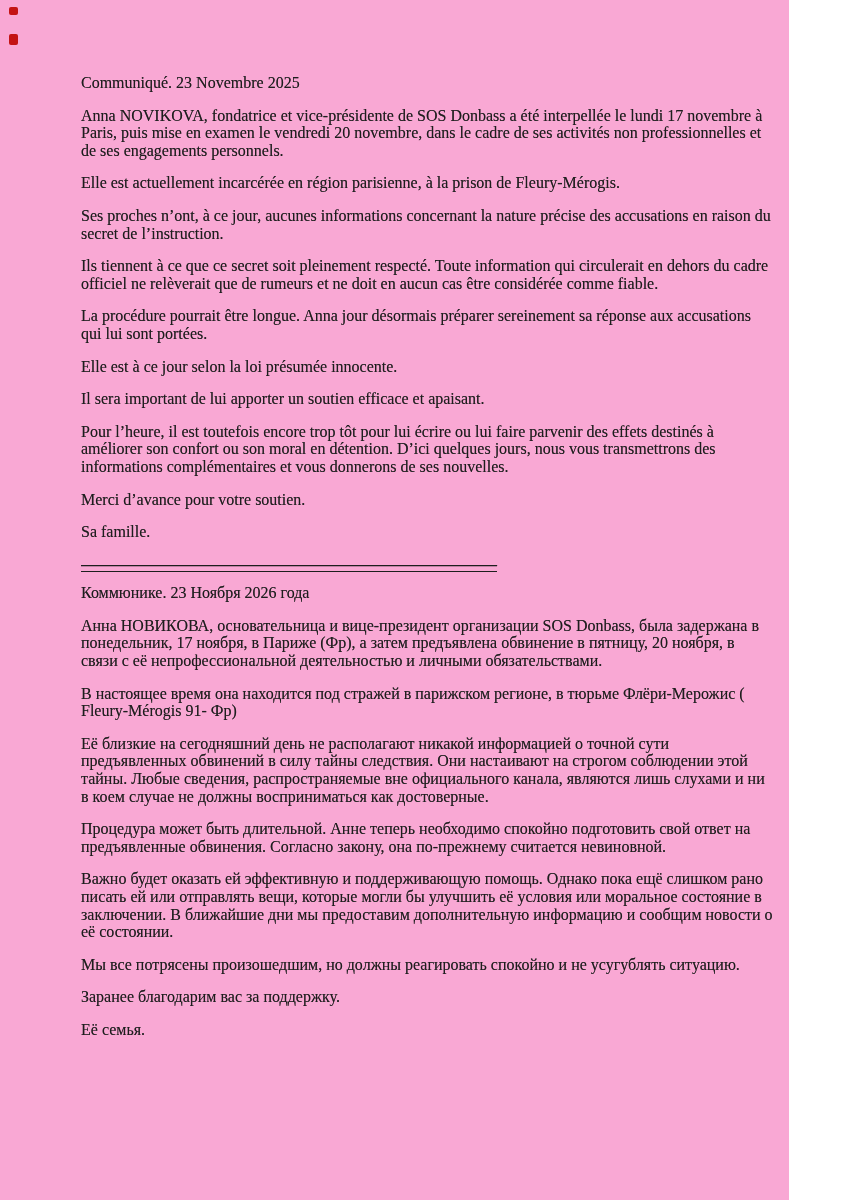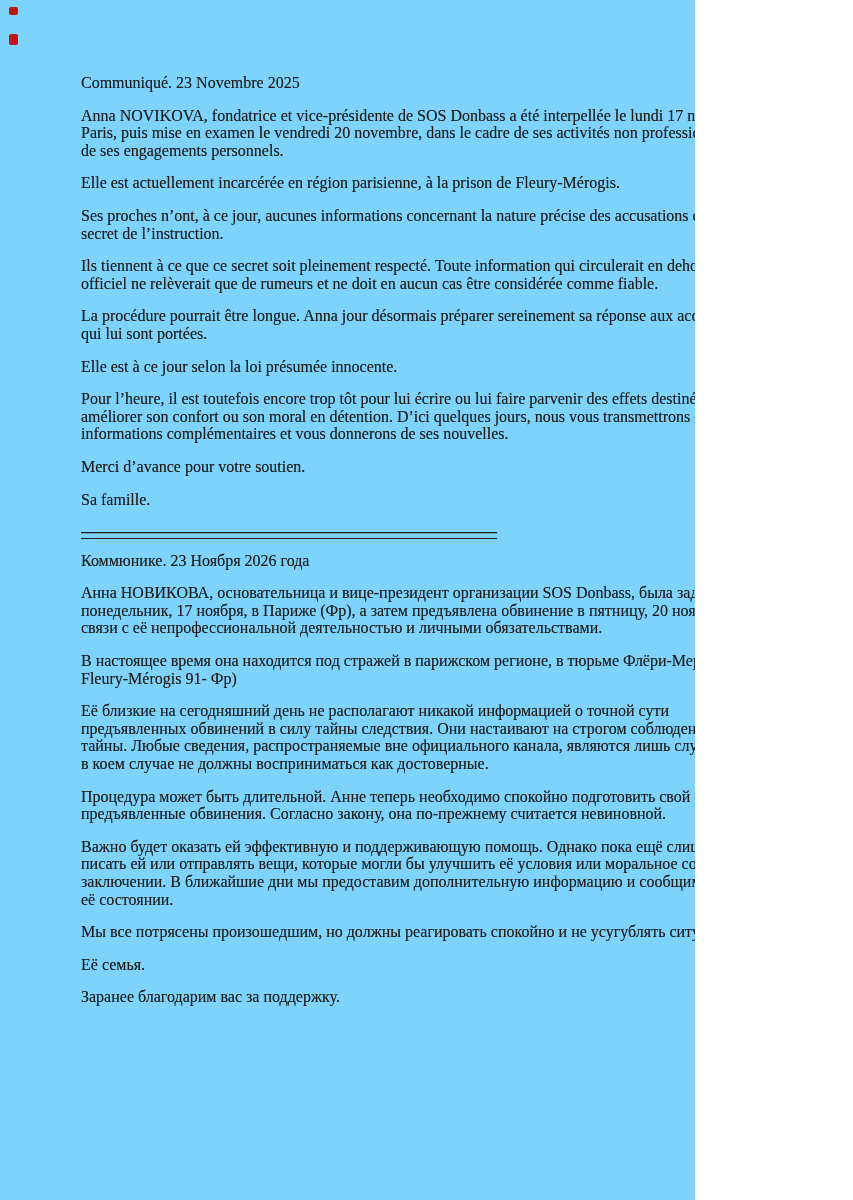--- a/index.html
+++ b/index.html
@@ -2,23 +2,23 @@
 <html><head>
 <meta charset="utf-8">
 <style>
   html, body {
     margin: 0;
     padding: 0;
     background: #ffffff;
   }
   .page {
     position: relative;
-    width: 695px;
+    width: 789px;
     height: 1200px;
-    background: #7dd3fc;
+    background: #f9a8d4;
     overflow: hidden;
   }
   .red-mark {
     position: absolute;
     background: #c41414;
     border-radius: 2px;
     display: block;
   }
   .red-mark.m1 { left: 9px; top: 7px;  width: 9px; height: 8px; }
   .red-mark.m2 { left: 9px; top: 34px; width: 9px; height: 11px; }
@@ -60,33 +60,34 @@
   <div class="content">
     <p class="title">Communiqué. 23 Novembre 2025</p>
 
     <div>
         <p>Anna NOVIKOVA, fondatrice et vice-présidente de SOS Donbass a été interpellée le lundi 17 novembre à Paris, puis mise en examen le vendredi 20 novembre, dans le cadre de ses activités non professionnelles et de ses engagements personnels.</p>
         <p>Elle est actuellement incarcérée en région parisienne, à la prison de Fleury-Mérogis.</p>
         <p>Ses proches n’ont, à ce jour, aucunes informations concernant la nature précise des accusations en raison du secret de l’instruction.</p>
         <p>Ils tiennent à ce que ce secret soit pleinement respecté. Toute information qui circulerait en dehors du cadre officiel ne relèverait que de rumeurs et ne doit en aucun cas être considérée comme fiable.</p>
         <p>La procédure pourrait être longue. Anna jour désormais préparer sereinement sa réponse aux accusations qui lui sont portées.</p>
         <p>Elle est à ce jour selon la loi présumée innocente.</p>
+        <p>Il sera important de lui apporter un soutien efficace et apaisant.</p>
         <p>Pour l’heure, il est toutefois encore trop tôt pour lui écrire ou lui faire parvenir des effets destinés à améliorer son confort ou son moral en détention. D’ici quelques jours, nous vous transmettrons des informations complémentaires et vous donnerons de ses nouvelles.</p>
         <p>Merci d’avance pour votre soutien.</p>
         <p>Sa famille.</p>
       </div>
 
     <p class="separator">——————————————————————————</p>
 
     <p class="title">Коммюнике. 23 Ноября 2026 года</p>
 
     <div>
         <p>Анна НОВИКОВА, основательница и вице-президент организации SOS Donbass, была задержана в понедельник, 17 ноября, в Париже (Фр), а затем предъявлена обвинение в пятницу, 20 ноября, в связи с её непрофессиональной деятельностью и личными обязательствами.</p>
         <p>В настоящее время она находится под стражей в парижском регионе, в тюрьме Флёри-Мерожис ( Fleury-Mérogis 91- Фр)</p>
         <p>Её близкие на сегодняшний день не располагают никакой информацией о точной сути предъявленных обвинений в силу тайны следствия. Они настаивают на строгом соблюдении этой тайны. Любые сведения, распространяемые вне официального канала, являются лишь слухами и ни в коем случае не должны восприниматься как достоверные.</p>
         <p>Процедура может быть длительной. Анне теперь необходимо спокойно подготовить свой ответ на предъявленные обвинения. Согласно закону, она по-прежнему считается невиновной.</p>
         <p>Важно будет оказать ей эффективную и поддерживающую помощь. Однако пока ещё слишком рано писать ей или отправлять вещи, которые могли бы улучшить её условия или моральное состояние в заключении. В ближайшие дни мы предоставим дополнительную информацию и сообщим новости о её состоянии.</p>
         <p>Мы все потрясены произошедшим, но должны реагировать спокойно и не усугублять ситуацию.</p>
+        <p>Заранее благодарим вас за поддержку.</p>
         <p>Её семья.</p>
-        <p>Заранее благодарим вас за поддержку.</p>
       </div>
   </div>
 </div>
 
 </body></html>

